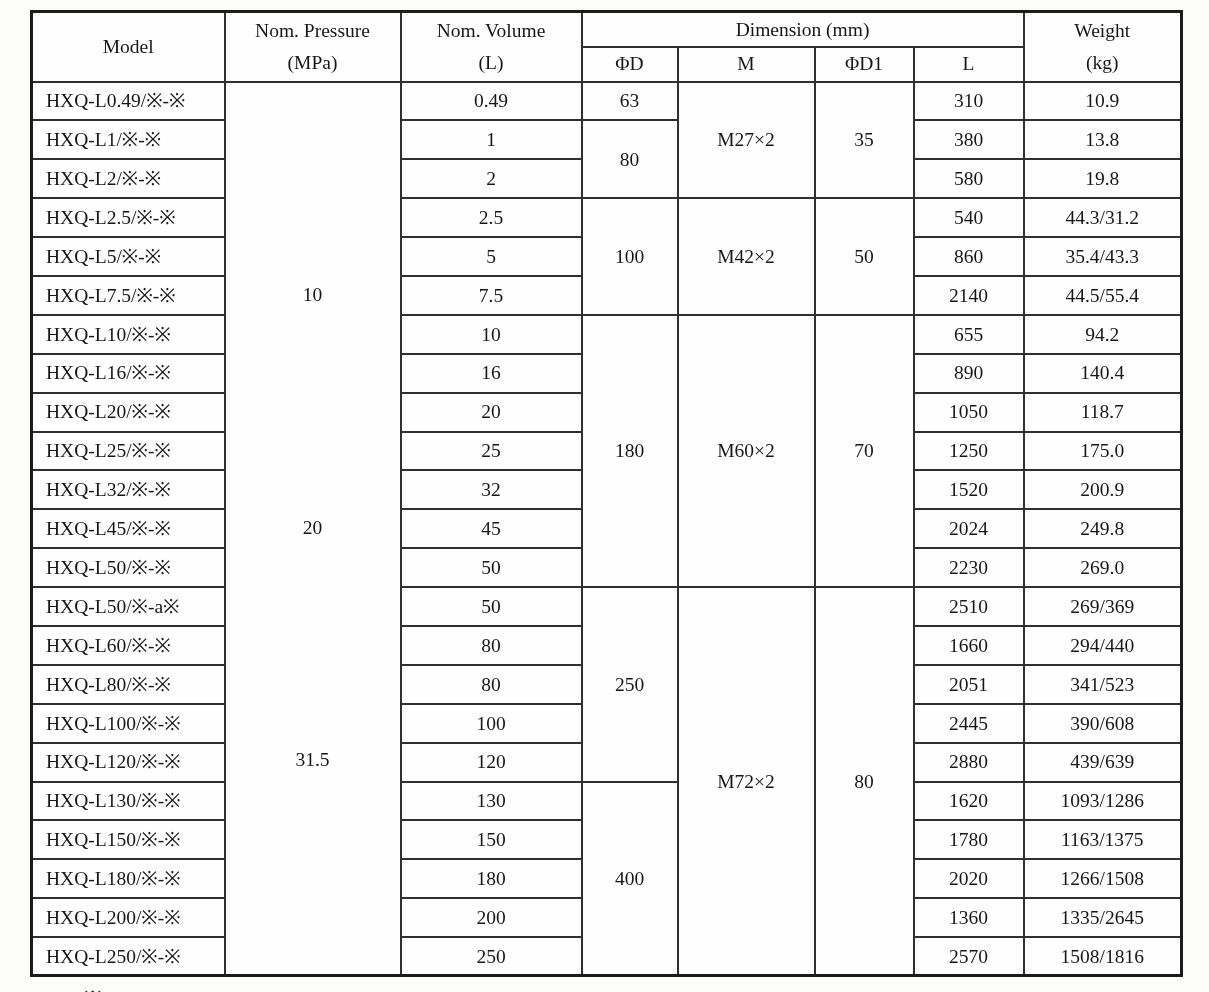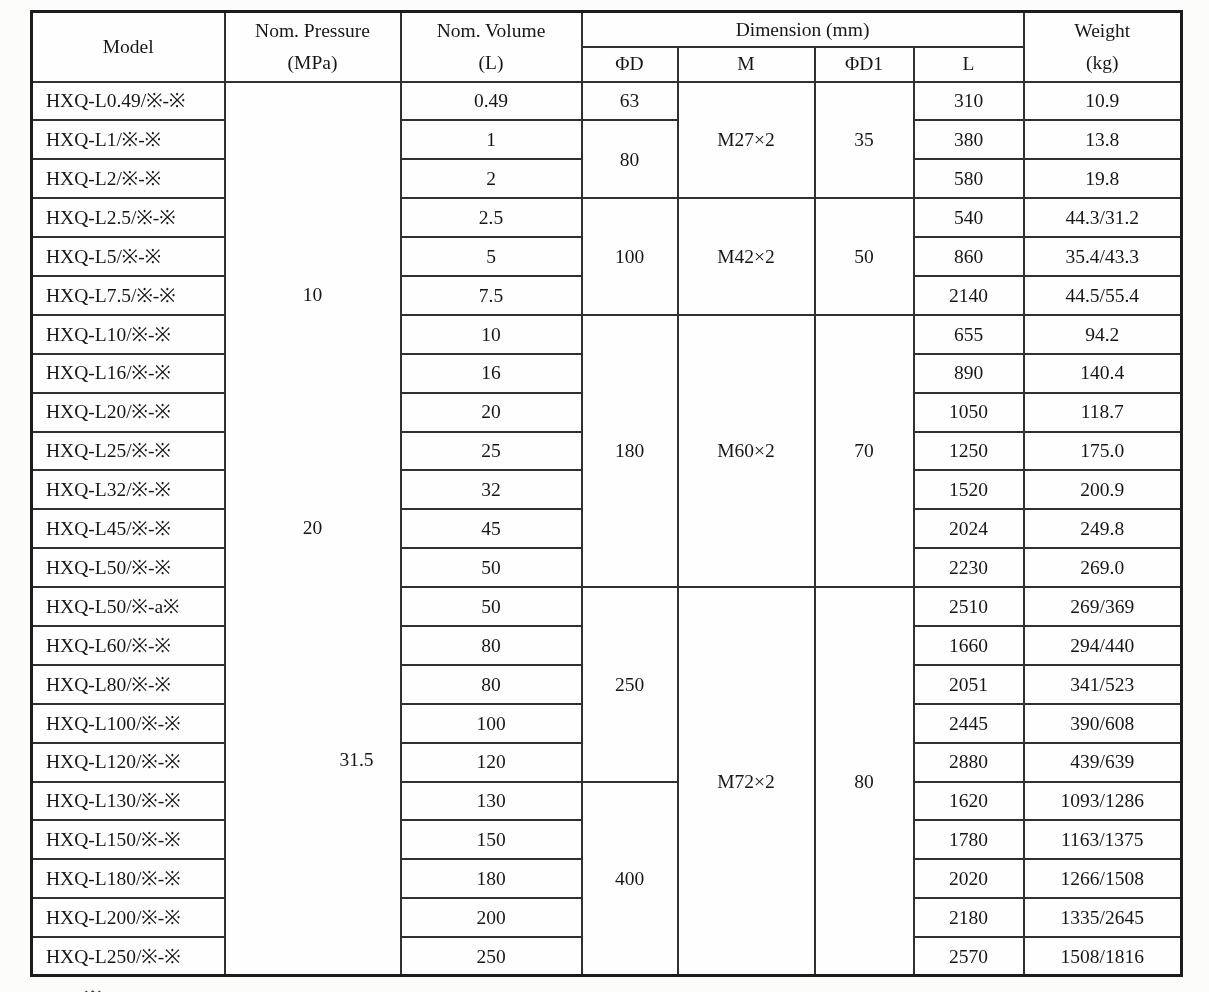--- a/index.html
+++ b/index.html
@@ -98,21 +98,21 @@
         <th>ΦD1</th>
         <th>L</th>
       </tr>
     </thead>
     <tbody>
         <tr>
           <td class="model">HXQ-L0.49/※-※</td>
           <td class="pressure" rowspan="23">
             <span class="pv" style="top: 23.8%;">10</span>
             <span class="pv" style="top: 49.9%;">20</span>
-            <span class="pv" style="top: 76%; margin-left: 44px;">31.5</span>
+            <span class="pv" style="top: 76%;">31.5</span>
           </td>
           <td class="num">0.49</td>
           <td class="num" rowspan="1">63</td>
           <td class="num" rowspan="3">M27×2</td>
           <td class="num" rowspan="3">35</td>
           <td class="num">310</td>
           <td class="num">10.9</td>
         </tr>
         <tr>
           <td class="model">HXQ-L1/※-※</td>
@@ -241,21 +241,21 @@
         </tr>
         <tr>
           <td class="model">HXQ-L180/※-※</td>
           <td class="num">180</td>
           <td class="num">2020</td>
           <td class="num">1266/1508</td>
         </tr>
         <tr>
           <td class="model">HXQ-L200/※-※</td>
           <td class="num">200</td>
-          <td class="num">2180</td>
+          <td class="num">1360</td>
           <td class="num">1335/2645</td>
         </tr>
         <tr>
           <td class="model">HXQ-L250/※-※</td>
           <td class="num">250</td>
           <td class="num">2570</td>
           <td class="num">1508/1816</td>
         </tr>
       </tbody>
   </table>

